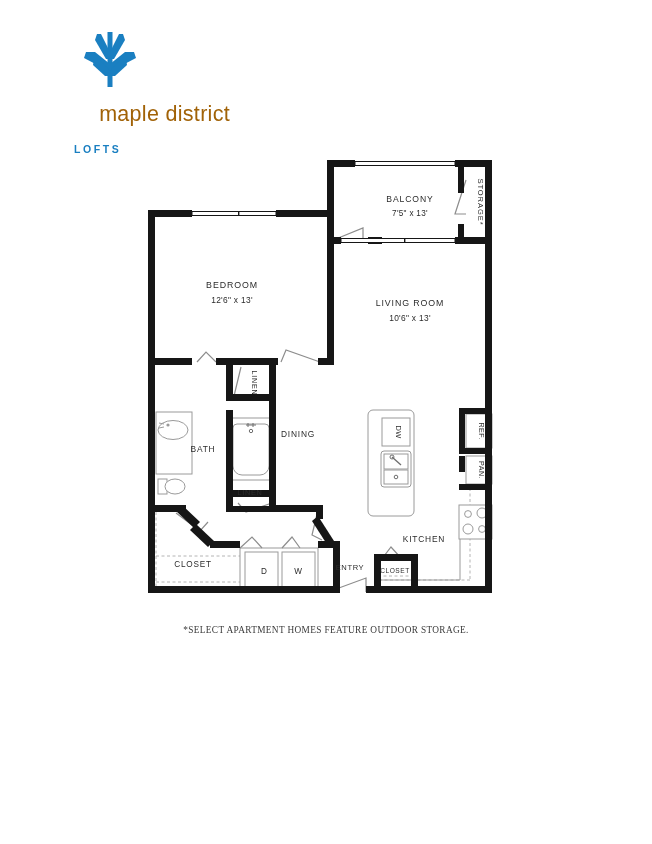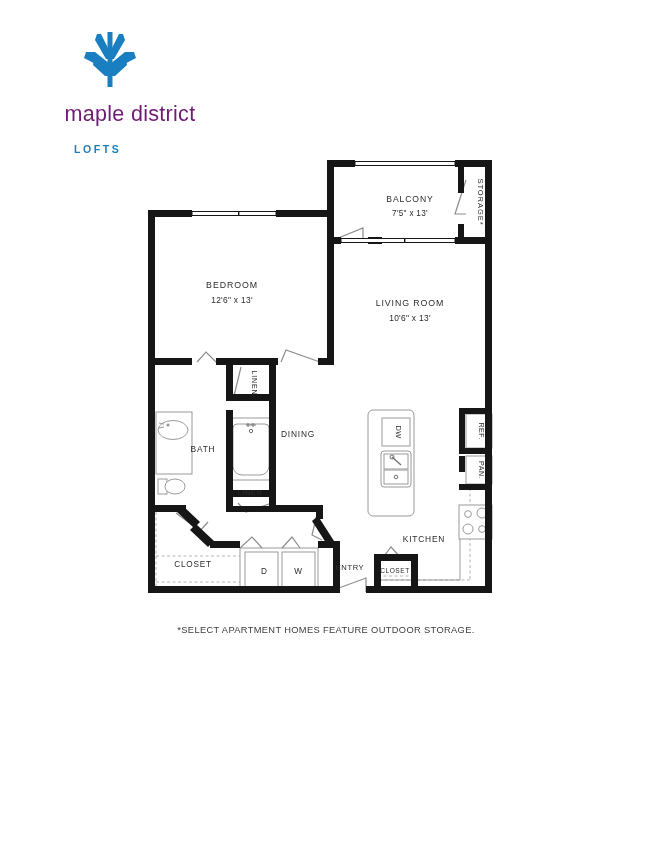--- a/index.html
+++ b/index.html
@@ -30,22 +30,22 @@
     left: 52px;
     top: 0px;
     width: 56px;
     height: 62px;
   }
   #logo-wordmark {
     position: absolute;
     left: 0px;
     top: 76px;
     width: 200px;
-    text-align: center;
-    color: #701a75;
+    text-align: right;
+    color: #a16207;
     font-size: 21.5px;
     letter-spacing: 0.3px;
     font-weight: 400;
     line-height: 1;
     white-space: nowrap;
   }
   #logo-sub {
     position: absolute;
     left: 44px;
     top: 100px;
@@ -70,21 +70,21 @@
   
   #footnote {
     position: absolute;
     left: 0;
     top: 625px;
     width: 652px;
     text-align: center;
     font-size: 9.3px;
     letter-spacing: 0.35px;
     color: #3b3b3b;
-    font-family: Liberation Sans, sans-serif;
+    font-family: Liberation Serif, serif;
   }
 </style>
 </head>
 <body>
 
 <div id="page">
 
   <div id="logo-block">
     <div id="logo-mark">
       <svg viewBox="0 0 112 124" width="56" height="62" aria-hidden="true">

